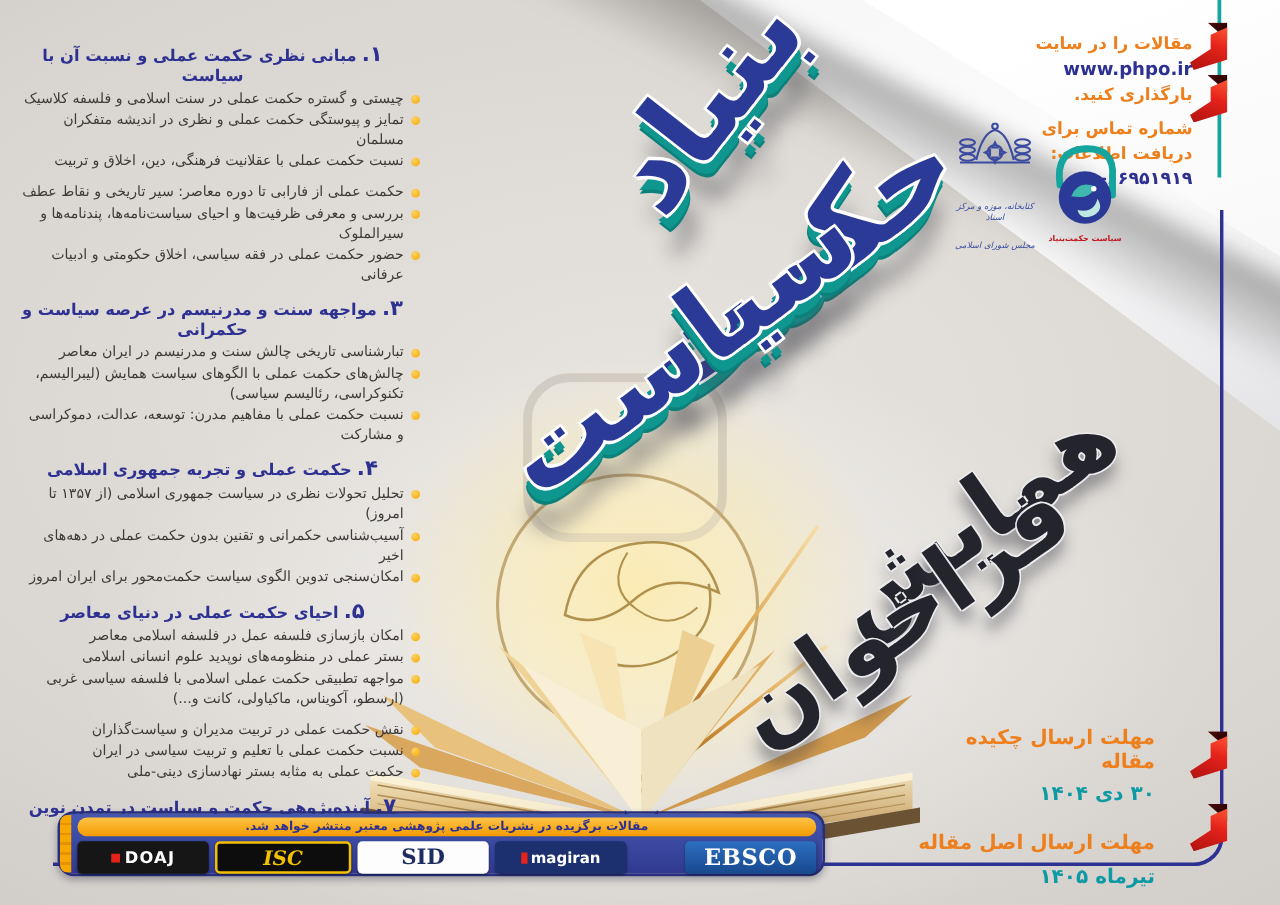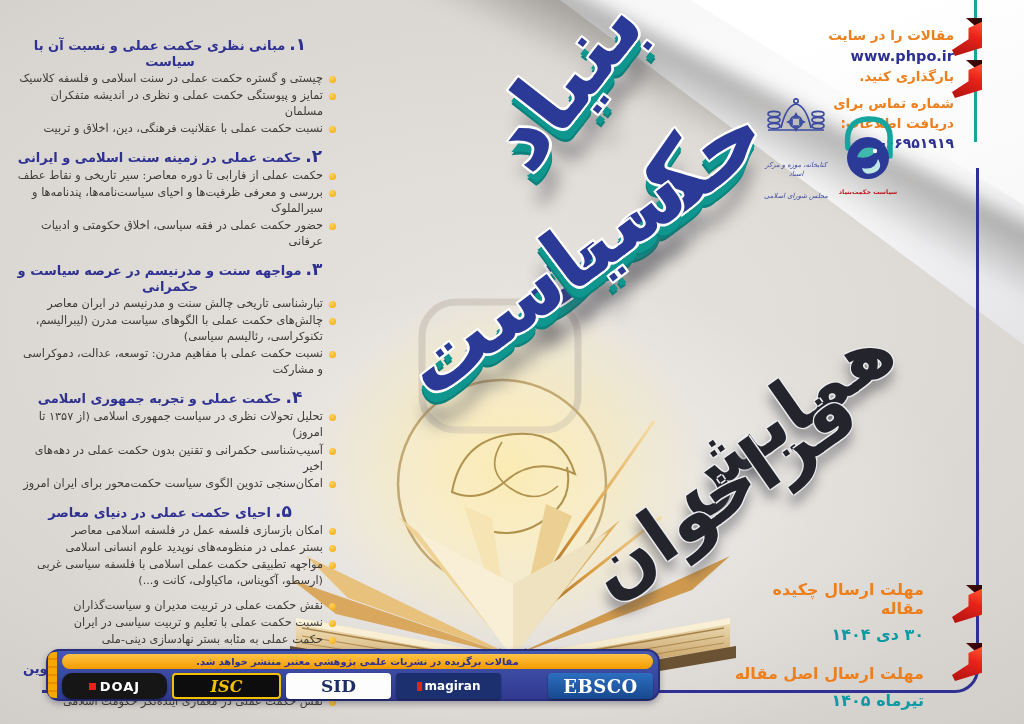--- a/index.html
+++ b/index.html
@@ -99,21 +99,21 @@
     background:linear-gradient(180deg,#4558b0,#30398f);
     border:2px solid #272e7c;box-shadow:0 3px 6px rgba(40,40,60,.35);
     box-sizing:border-box;padding:3px 5px 3px 14px;}
   .credit-strip{left:48px;top:652px;width:9px;height:46px;border-radius:6px 0 0 6px;
     background:repeating-linear-gradient(180deg,#f6a800 0 6px,#e89000 6px 8px);}
   .banner .strip{height:15px;border-radius:8px;background:linear-gradient(180deg,#ffc347,#f39b00);
     color:#2e3192;font-weight:bold;font-size:9.8px;line-height:15px;text-align:center;direction:rtl;}
   .logo-row{display:flex;gap:5px;margin-top:4px;align-items:stretch;height:26px;}
   .lg{flex:1;border-radius:4px;display:flex;align-items:center;justify-content:center;
     font-weight:bold;box-shadow:0 1px 2px rgba(0,0,0,.4);}
-  .lg-doaj{background:#161616;color:#fff;font-size:13px;letter-spacing:1px;border-radius:10px;}
+  .lg-doaj{background:#161616;color:#fff;font-size:13px;letter-spacing:1px;}
   .lg-doaj::before{content:"";width:7px;height:7px;background:#e5231b;margin-right:4px;display:inline-block;}
   .lg-isc{background:#0d0d0d;border:2px solid #f3c000;color:#f3c000;font-size:16px;font-style:italic;
     font-family:"DejaVu Serif",serif;}
   .lg-sid{background:#fdfdfd;color:#1d2d63;font-size:17px;font-family:"DejaVu Serif",serif;}
   .lg-magiran{background:#1c2f6e;color:#fff;font-size:12px;}
   .lg-magiran::before{content:"";width:5px;height:9px;background:#e5231b;margin-right:3px;display:inline-block;}
   .lg-ebsco{background:linear-gradient(180deg,#2d6fc0,#17488e);color:#fff;font-size:18px;
     font-family:"DejaVu Serif",serif;letter-spacing:.5px;margin-left:42px;}
 </style>
 </head>
@@ -180,32 +180,31 @@
   <div class="abs topics">
     <div class="sec">
       <div class="sec-h"><span class="num">۱.</span><span>مبانی نظری حکمت عملی و نسبت آن با سیاست</span></div>
       <ul>
         <li>چیستی و گستره حکمت عملی در سنت اسلامی و فلسفه کلاسیک</li>
         <li>تمایز و پیوستگی حکمت عملی و نظری در اندیشه متفکران مسلمان</li>
         <li>نسبت حکمت عملی با عقلانیت فرهنگی، دین، اخلاق و تربیت</li>
       </ul>
     </div>
     <div class="sec">
-      <div class="sec-h"><span class="num">۲.</span><span>حکمت عملی در زمینه سنت اسلامی و ایرانی</span></div>
       <ul>
         <li>حکمت عملی از فارابی تا دوره معاصر: سیر تاریخی و نقاط عطف</li>
         <li>بررسی و معرفی ظرفیت‌ها و احیای سیاست‌نامه‌ها، پندنامه‌ها و سیرالملوک</li>
         <li>حضور حکمت عملی در فقه سیاسی، اخلاق حکومتی و ادبیات عرفانی</li>
       </ul>
     </div>
     <div class="sec">
       <div class="sec-h"><span class="num">۳.</span><span>مواجهه سنت و مدرنیسم در عرصه سیاست و حکمرانی</span></div>
       <ul>
         <li>تبارشناسی تاریخی چالش سنت و مدرنیسم در ایران معاصر</li>
-        <li>چالش‌های حکمت عملی با الگوهای سیاست مدرن (لیبرالیسم، تکنوکراسی، رئالیسم سیاسی)</li>
+        <li>چالش‌های حکمت عملی با الگوهای سیاست همایش (لیبرالیسم، تکنوکراسی، رئالیسم سیاسی)</li>
         <li>نسبت حکمت عملی با مفاهیم مدرن: توسعه، عدالت، دموکراسی و مشارکت</li>
       </ul>
     </div>
     <div class="sec">
       <div class="sec-h"><span class="num">۴.</span><span>حکمت عملی و تجربه جمهوری اسلامی</span></div>
       <ul>
         <li>تحلیل تحولات نظری در سیاست جمهوری اسلامی (از ۱۳۵۷ تا امروز)</li>
         <li>آسیب‌شناسی حکمرانی و تقنین بدون حکمت عملی در دهه‌های اخیر</li>
         <li>امکان‌سنجی تدوین الگوی سیاست حکمت‌محور برای ایران امروز</li>
       </ul>

